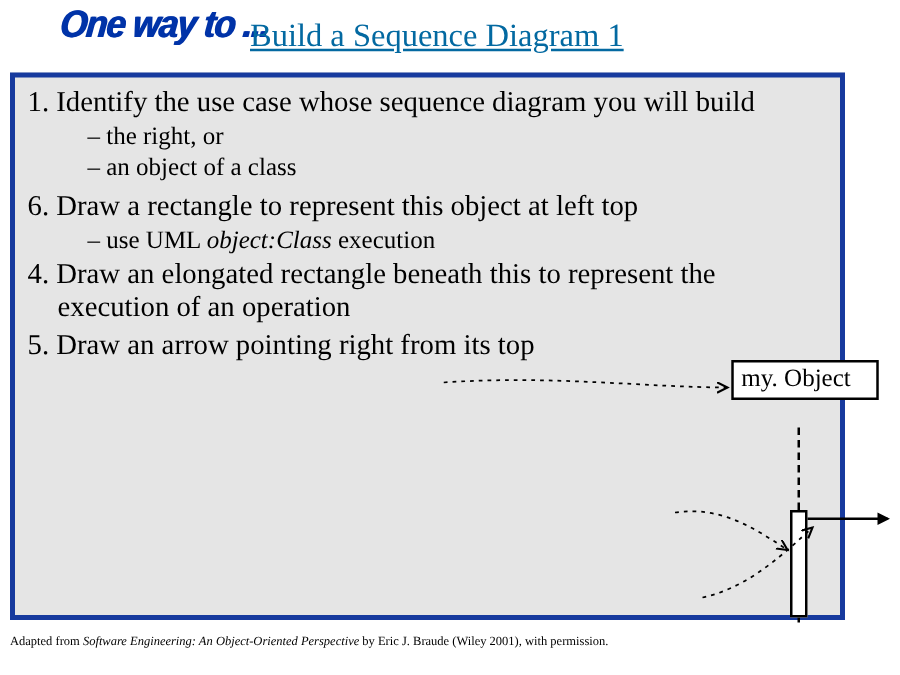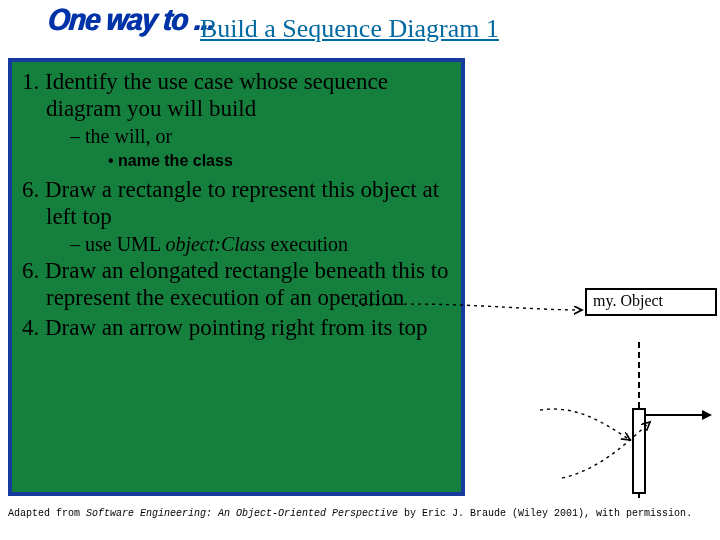--- a/index.html
+++ b/index.html
@@ -33,25 +33,25 @@
     left: 200px;
     top: 14px;
     font-size: 26px;
     text-decoration: underline;
     color: #0369a1;
   }
   .main-box {
     position: absolute;
     left: 8px;
     top: 58px;
-    width: 457px;
+    width: 668px;
     height: 438px;
     border: 4px solid #173a9e;
     padding: 6px 10px 6px 10px;
-    background: #15803d;
+    background: #e5e5e5;
   }
   .step {
     font-size: 23px;
     line-height: 1.18;
     margin-bottom: 2px;
   }
   .step-text { display: block; padding-left: 24px; text-indent: -24px; }
   .dash-list {
     margin-left: 48px;
     font-size: 20px;
@@ -67,33 +67,33 @@
     margin-top: 2px;
     margin-bottom: 4px;
   }
   .bullet-list .item::before { content: "• "; }
   .italic { font-style: italic; font-family: Liberation Serif, serif; }
   .citation {
     position: absolute;
     left: 8px;
     top: 508px;
     font-size: 10px;
-    font-family: Liberation Mono, monospace;
+    font-family: Liberation Serif, serif;
   }
   .citation .ital { font-style: italic; }
   
   .obj-box {
     position: absolute;
     left: 585px;
     top: 288px;
-    width: 132px;
+    width: 118px;
     border: 2px solid #000;
     background: #fff;
     padding: 2px 6px 4px 6px;
-    font-size: 16px;
+    font-size: 20px;
     line-height: 1.1;
     text-align: left;
   }
   .lifeline {
     position: absolute;
     left: 638px;
     top: 342px;
     width: 0;
     height: 156px;
     border-left: 2px dashed #000;
@@ -138,38 +138,38 @@
 <div class="header-area">
   <div class="one-way-to">One way to ...</div>
   <div class="title">Build a Sequence Diagram 1</div>
 </div>
 
 <div class="main-box">
   <div class="step">
       <span class="step-text">1. Identify the use case whose sequence diagram you will build</span>
     </div>
   <div class="dash-list">
-    <div class="item">the will, or</div>
+    <div class="item">the right, or</div>
+    <div class="item">an object of a class</div>
   </div>
   <div class="bullet-list">
-    <div class="item">name the class</div>
   </div>
   <div class="step">
       <span class="step-text">6. Draw a rectangle to represent this object at left top</span>
     </div>
   <div class="dash-list">
     <div class="item">
       <span>use UML </span><span class="italic">object:Class</span><span> execution</span>
     </div>
   </div>
   <div class="step">
-      <span class="step-text">6. Draw an elongated rectangle beneath this to represent the execution of an operation</span>
+      <span class="step-text">4. Draw an elongated rectangle beneath this to represent the execution of an operation</span>
     </div>
   <div class="step">
-      <span class="step-text">4. Draw an arrow pointing right from its top</span>
+      <span class="step-text">5. Draw an arrow pointing right from its top</span>
     </div>
 </div>
 
 <div class="obj-box">
   <div>my. Object</div>
 </div>
 <div class="lifeline"></div>
 <div class="activation"></div>
 <div class="arrow-right"></div>
 

